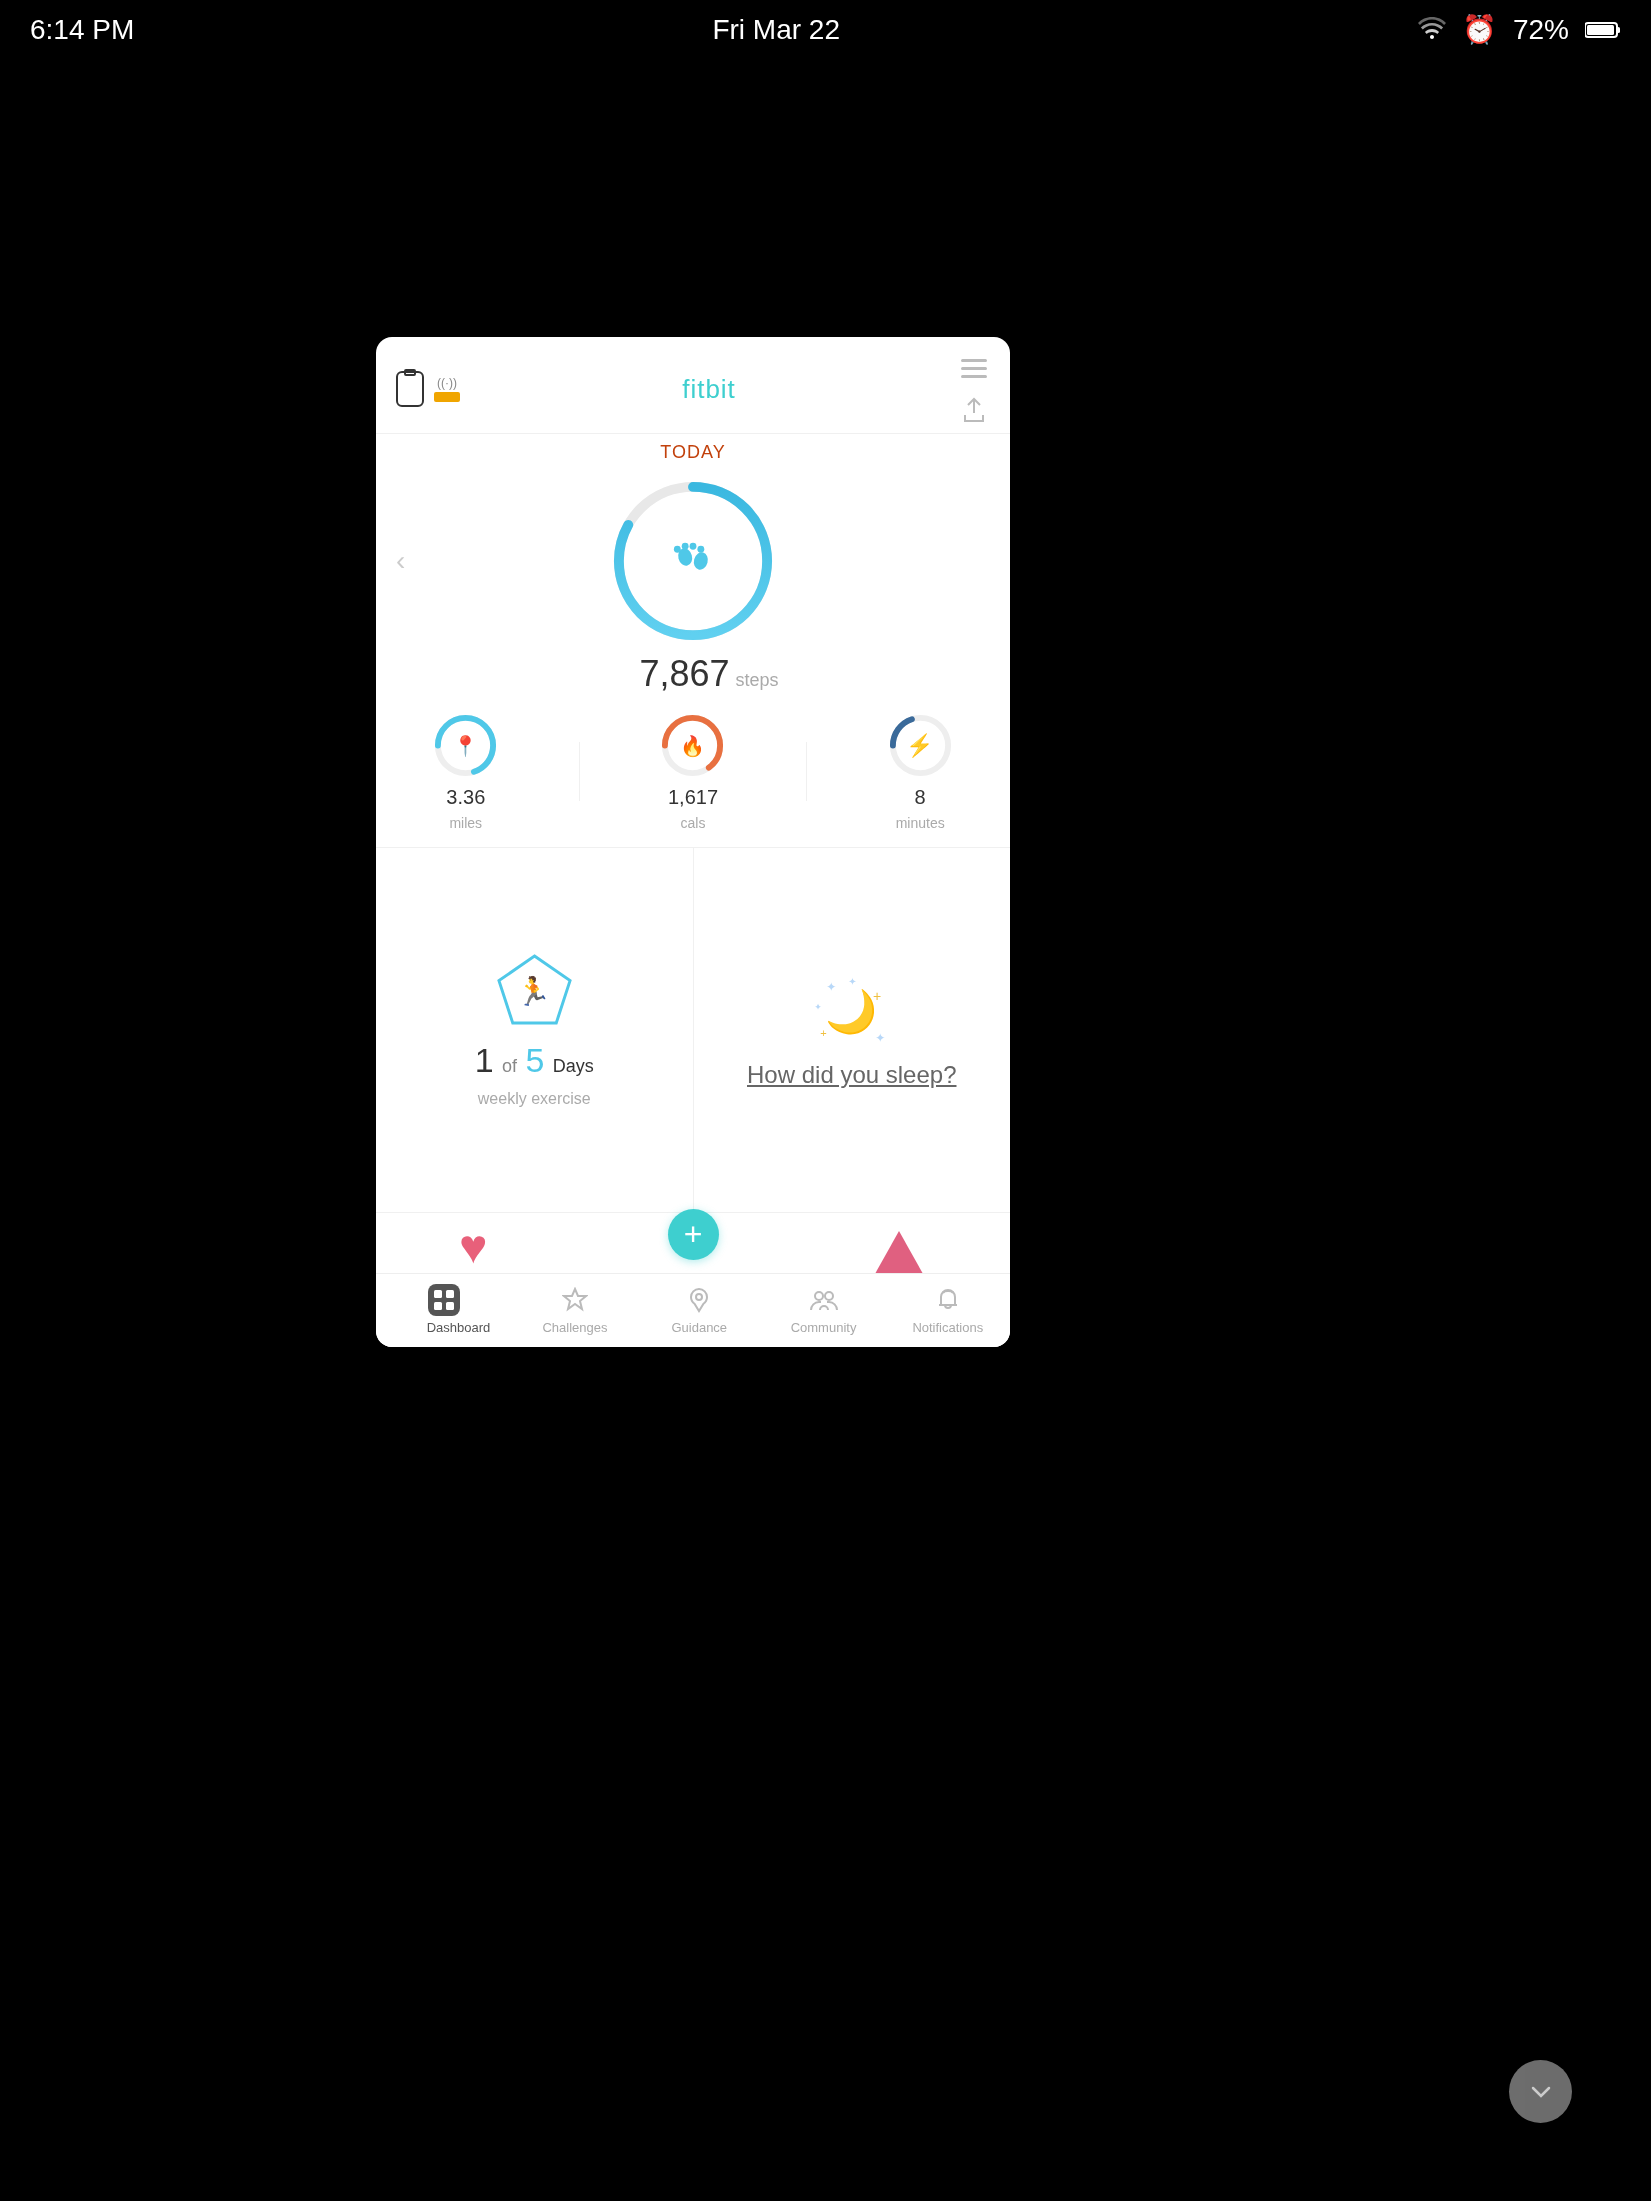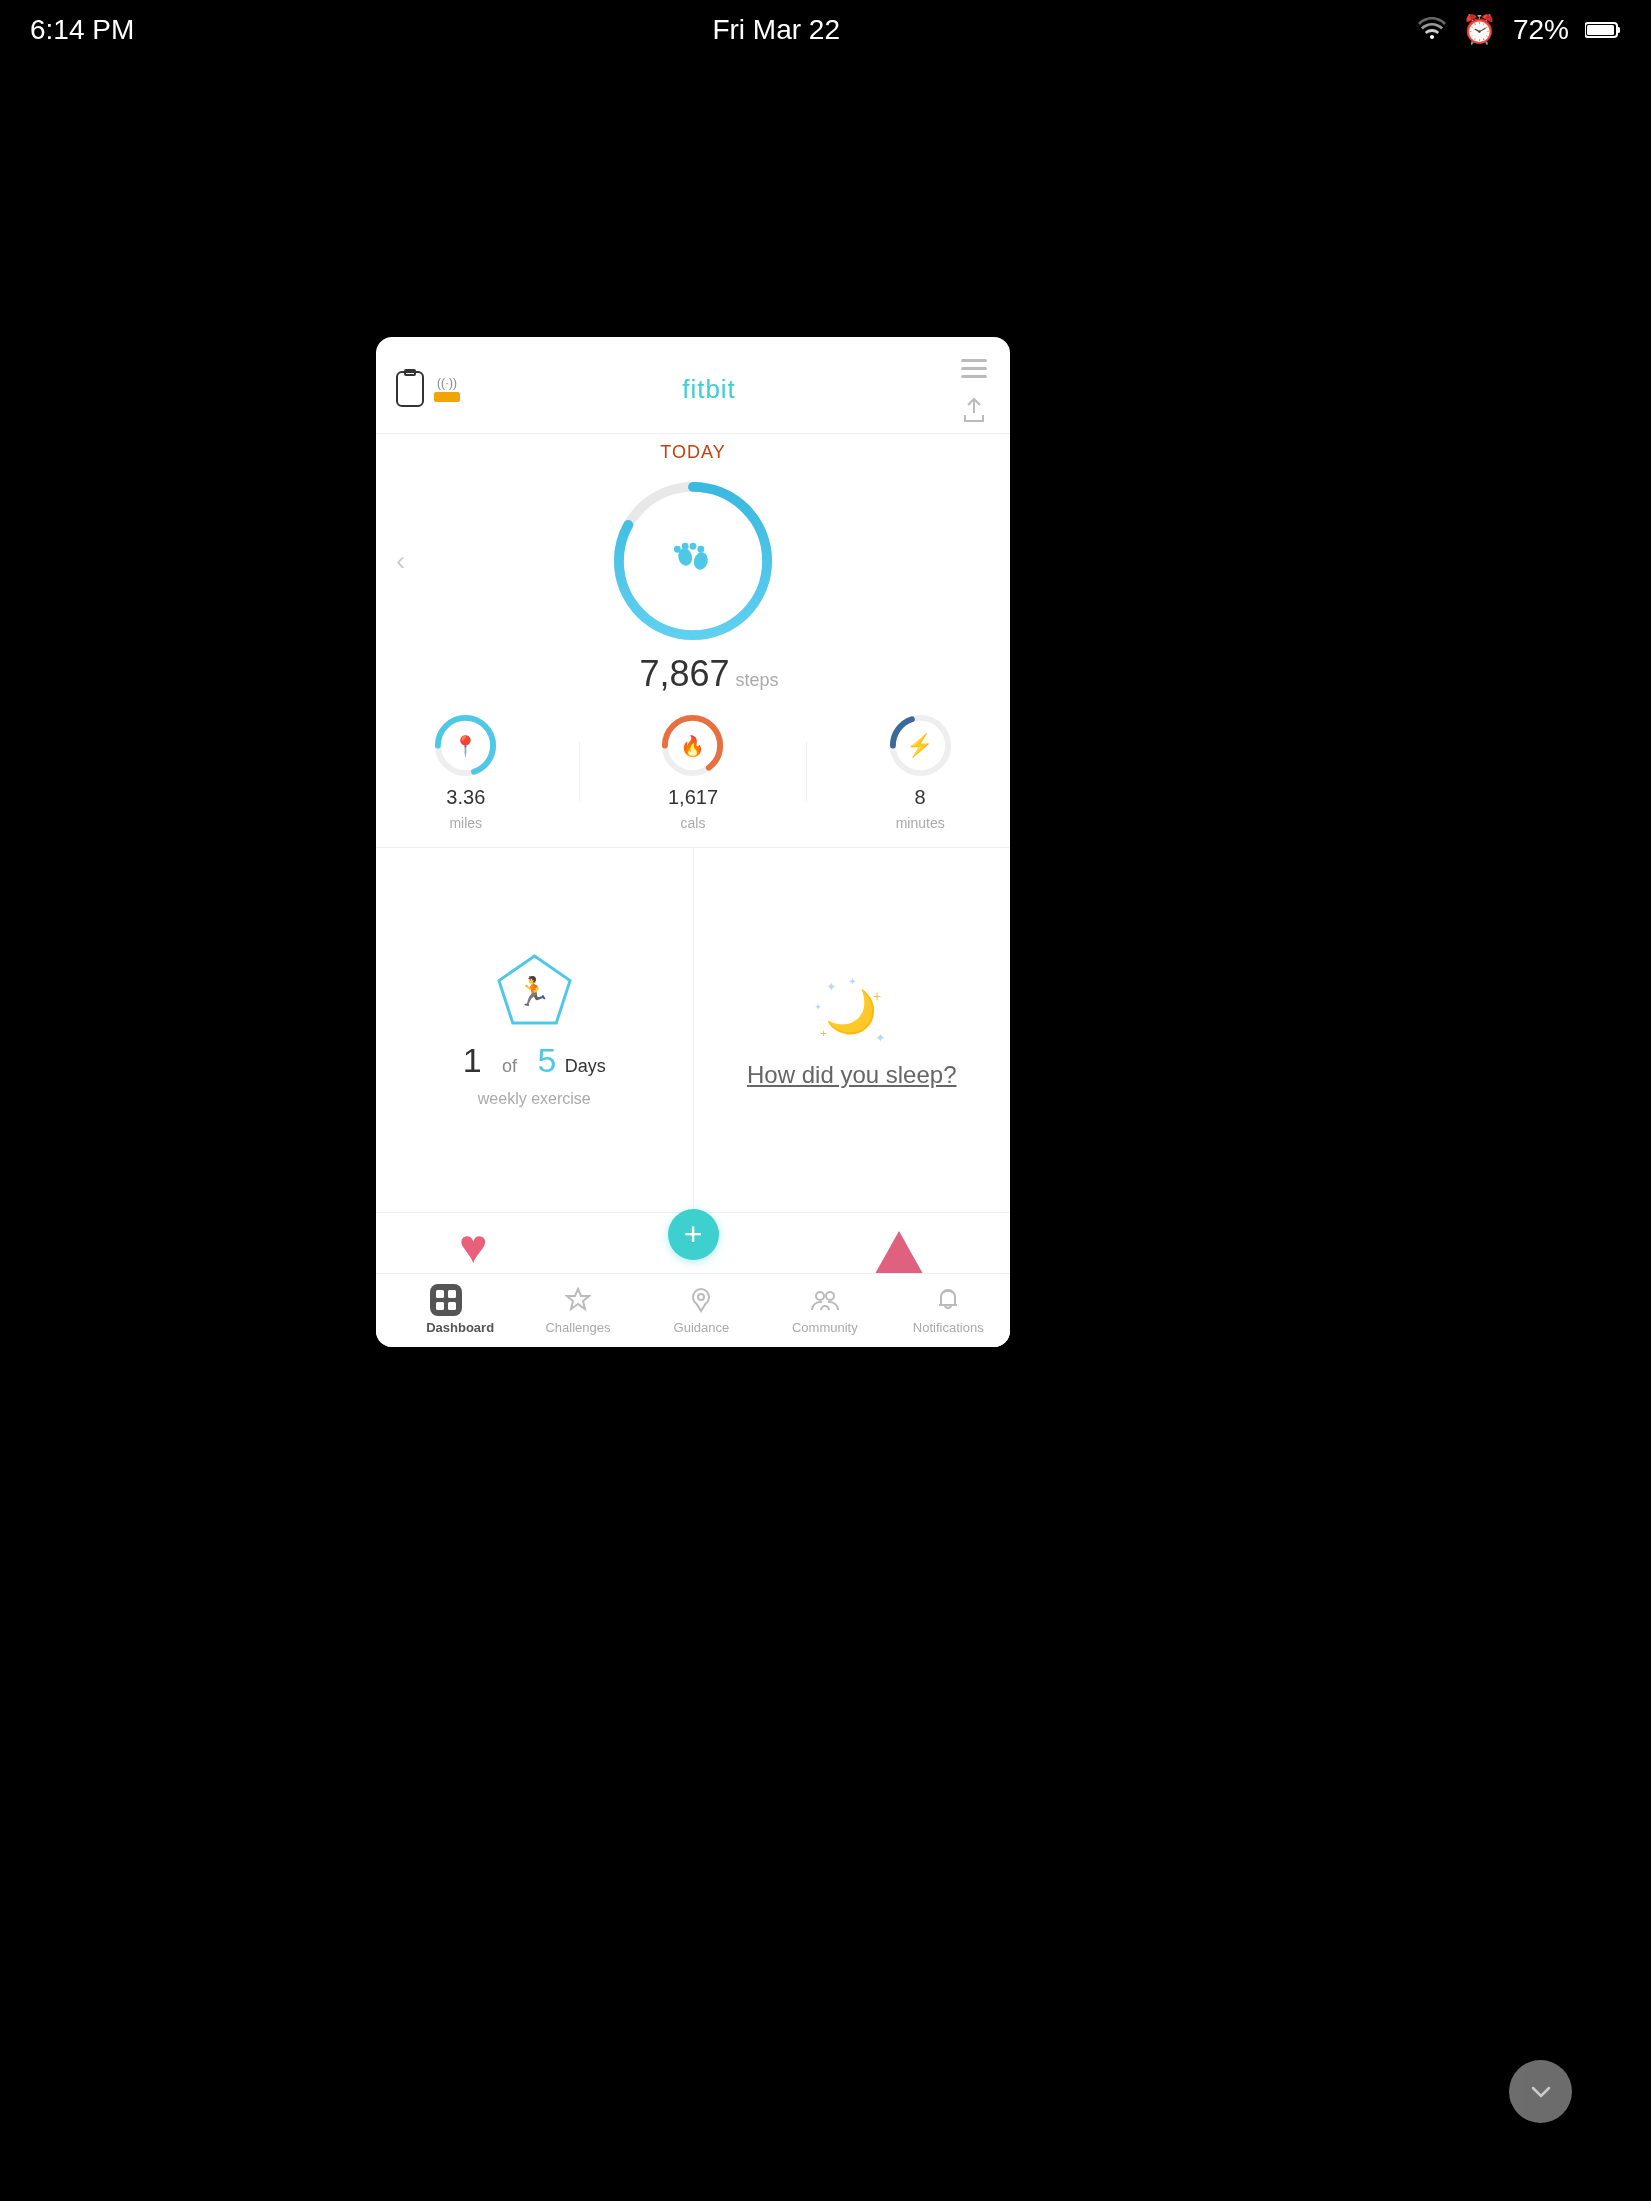--- a/index.html
+++ b/index.html
@@ -371,21 +371,21 @@
       border-radius: 8px;
       color: #fff;
       font-size: 18px;
     }
     .nav-label {
       font-size: 13px;
       color: #aaa;
     }
     .nav-label.active {
       color: #555;
-      font-weight: 700;
+      font-weight: 400;
       margin-left: 28px;
     }
 
     
     .scroll-btn {
       position: absolute;
       bottom: 79px;
       right: 79px;
       width: 63px;
       height: 63px;
@@ -532,21 +532,21 @@
     <div class="exercise-panel">
       <div class="pentagon-container">
         <svg class="pentagon-svg" width="79" height="79" viewBox="0 0 80 80">
           <polygon points="40,4 76,29 62,72 18,72 4,29" fill="none" stroke="#4fc8e8" stroke-width="3"></polygon>
         </svg>
         <span class="run-icon">🏃</span>
       </div>
       <div class="exercise-text">
         <div>
           <span style="font-size:34px;font-weight:300;color:#333;">1</span>
-          <span style="font-size:18px;color:#888;margin:0 16px;">of</span>
+          <span style="font-size:18px;color:#888;margin:0 4px;">of</span>
           <span style="font-size:34px;font-weight:500;color:#4fc8e8;">5</span>
           <span style="font-size:18px;color:#333;margin-left:4px;">Days</span>
         </div>
       </div>
       <div class="exercise-subtitle">weekly exercise</div>
     </div>
 
     <div class="sleep-panel">
       <div class="sleep-moon">
         <div class="stars">

